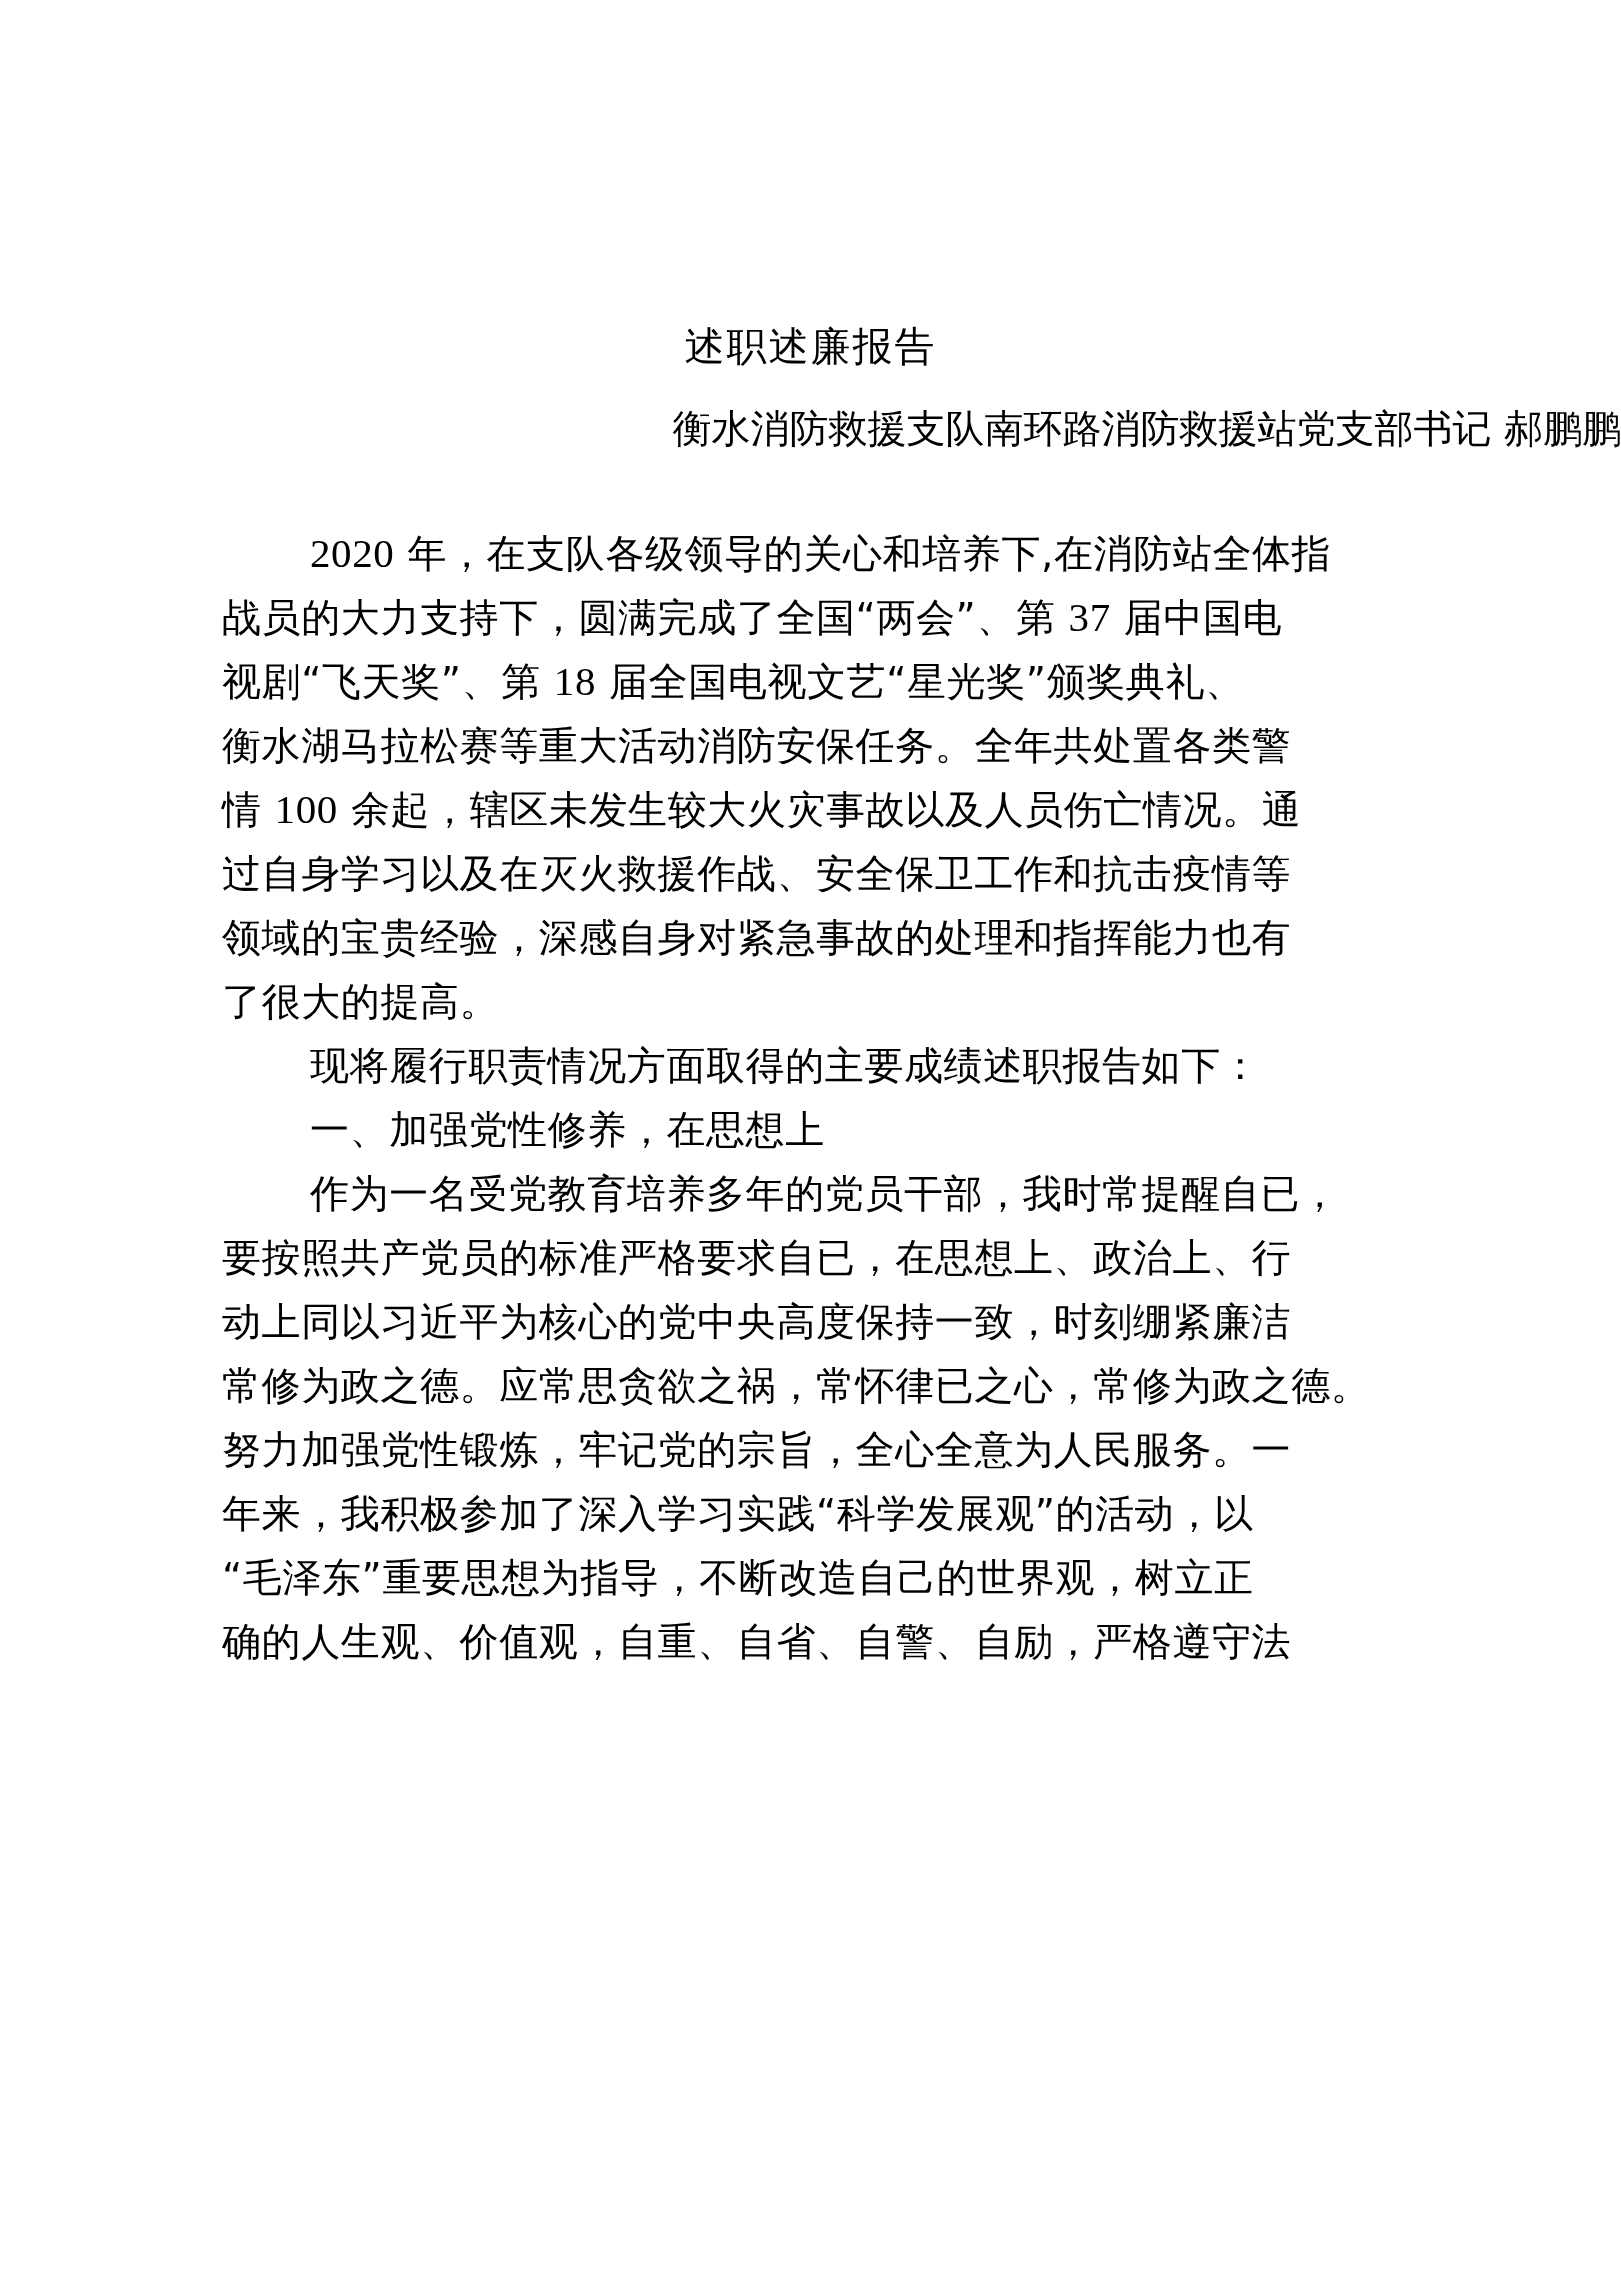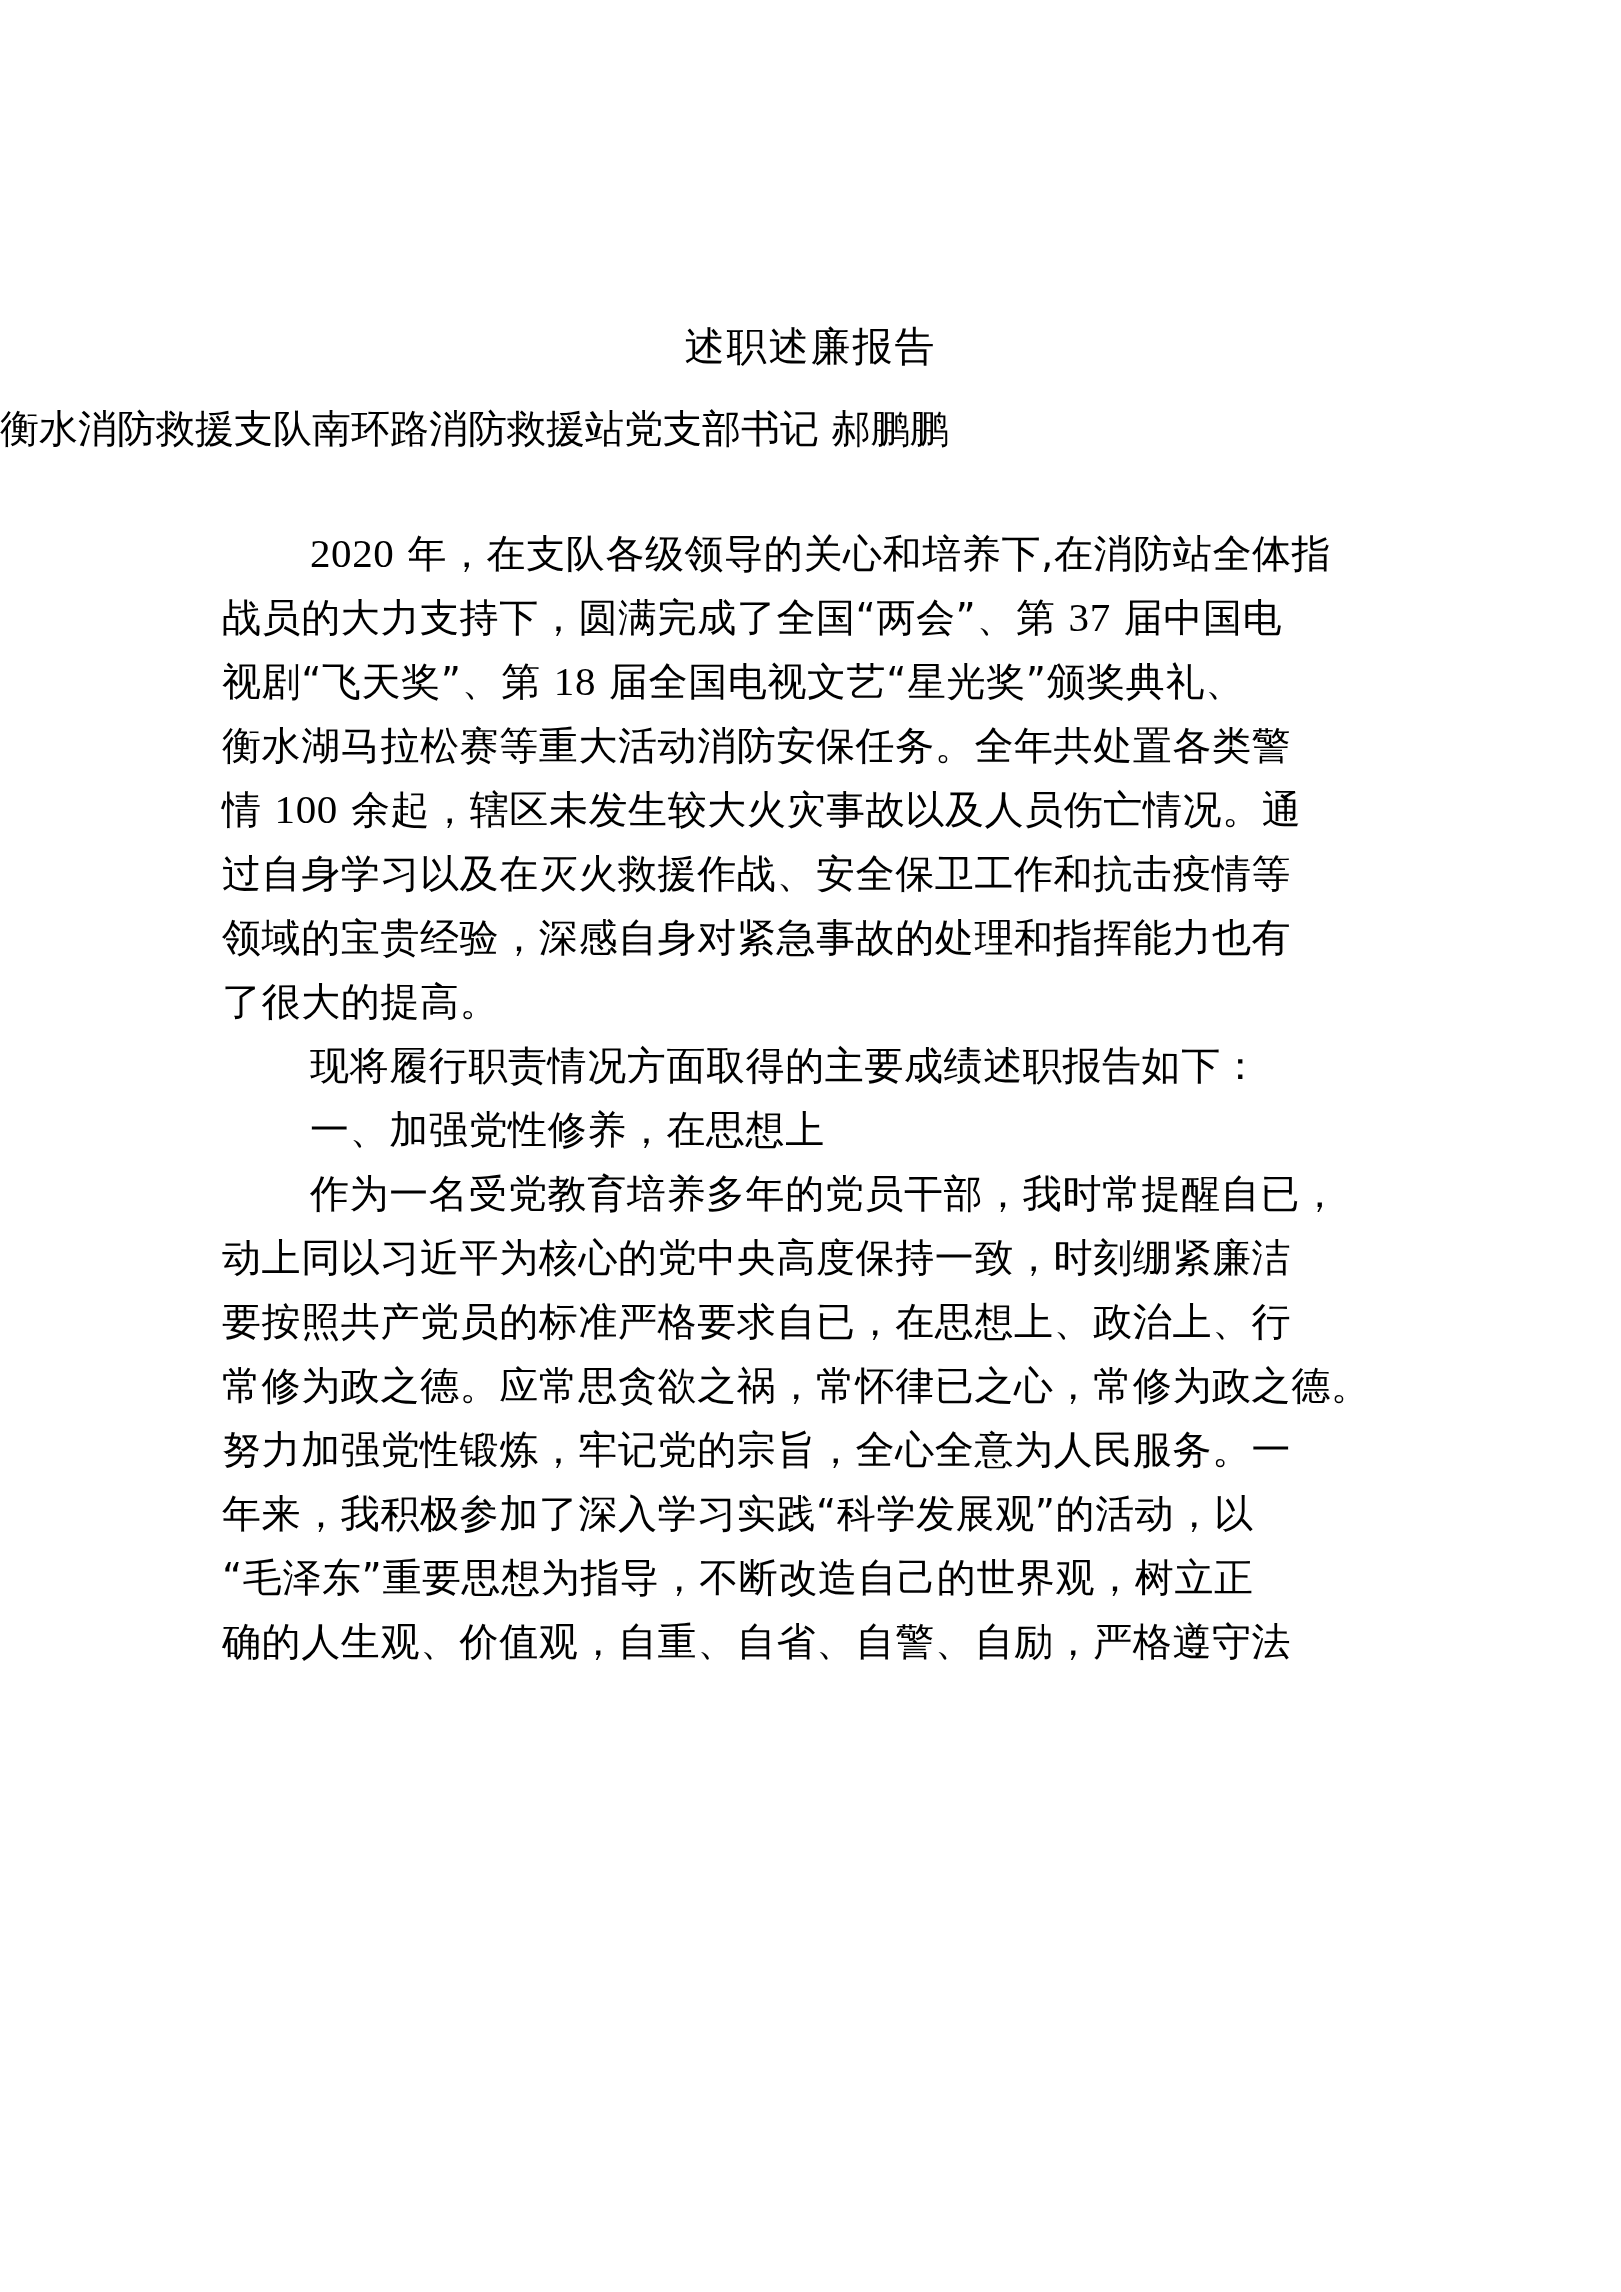--- a/index.html
+++ b/index.html
@@ -31,21 +31,21 @@
       font-size: 40px;
       line-height: 69px;
       letter-spacing: 2px;
       white-space: nowrap;
     }
     .subtitle {
       position: absolute;
       top: 404px;
       left: 0;
       width: 1621px;
-      text-align: left;
+      text-align: right;
       font-size: 39px;
       line-height: 49px;
       white-space: nowrap;
     }
     .body {
       position: absolute;
       top: 529px;
       left: 210px;
       width: 1215px;
       margin-left: 12px;
@@ -77,22 +77,22 @@
     <div class="line">战员的大力支持下，圆满完成了全国“两会”、第 <span class="num">37</span> 届中国电</div>
     <div class="line">视剧“飞天奖”、第 <span class="num">18</span> 届全国电视文艺“星光奖”颁奖典礼、</div>
     <div class="line">衡水湖马拉松赛等重大活动消防安保任务。全年共处置各类警</div>
     <div class="line">情 <span class="num">100</span> 余起，辖区未发生较大火灾事故以及人员伤亡情况。通</div>
     <div class="line">过自身学习以及在灭火救援作战、安全保卫工作和抗击疫情等</div>
     <div class="line">领域的宝贵经验，深感自身对紧急事故的处理和指挥能力也有</div>
     <div class="line">了很大的提高。</div>
     <div class="line indent">现将履行职责情况方面取得的主要成绩述职报告如下：</div>
     <div class="line indent">一、加强党性修养，在思想上</div>
     <div class="line indent">作为一名受党教育培养多年的党员干部，我时常提醒自已，</div>
+    <div class="line">要按照共产党员的标准严格要求自已，在思想上、政治上、行</div>
     <div class="line">动上同以习近平为核心的党中央高度保持一致，时刻绷紧廉洁</div>
-    <div class="line">要按照共产党员的标准严格要求自已，在思想上、政治上、行</div>
     <div class="line">常修为政之德。应常思贪欲之祸，常怀律已之心，常修为政之德。</div>
     <div class="line">努力加强党性锻炼，牢记党的宗旨，全心全意为人民服务。一</div>
     <div class="line">年来，我积极参加了深入学习实践“科学发展观”的活动，以</div>
     <div class="line">“毛泽东”重要思想为指导，不断改造自己的世界观，树立正</div>
     <div class="line">确的人生观、价值观，自重、自省、自警、自励，严格遵守法</div>
   </div>
 </div>
 
 
 </body></html>

